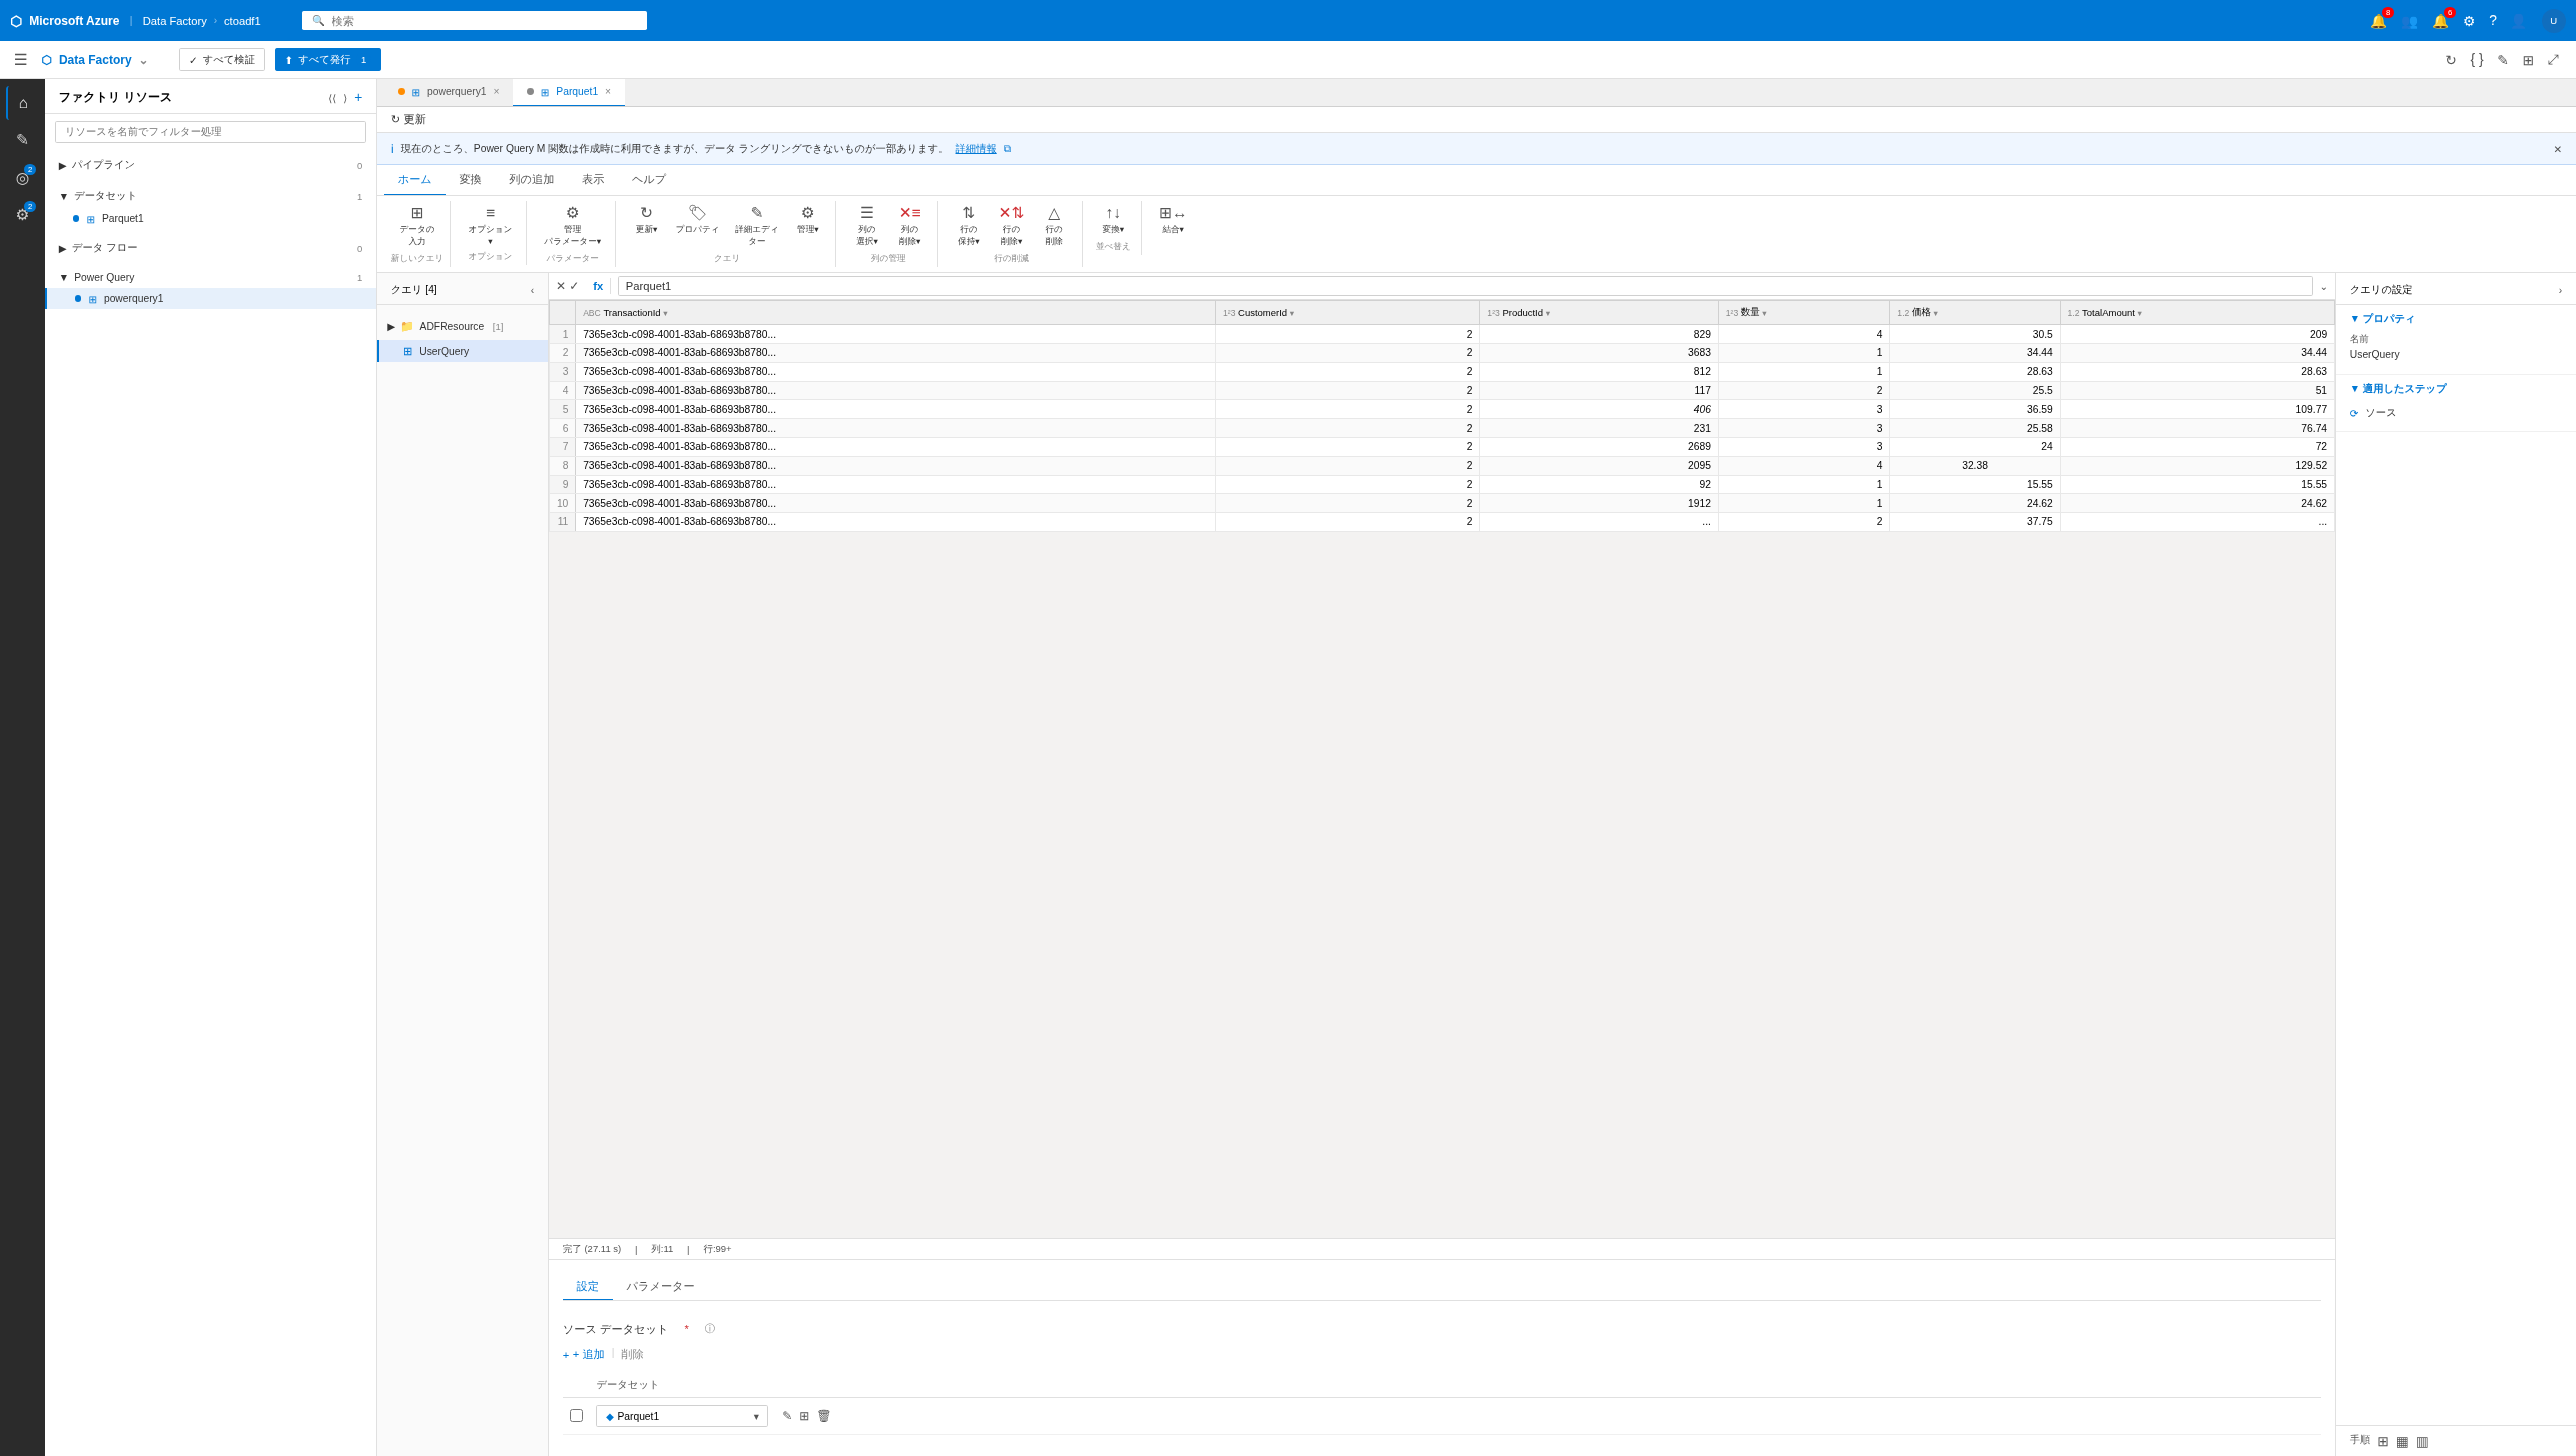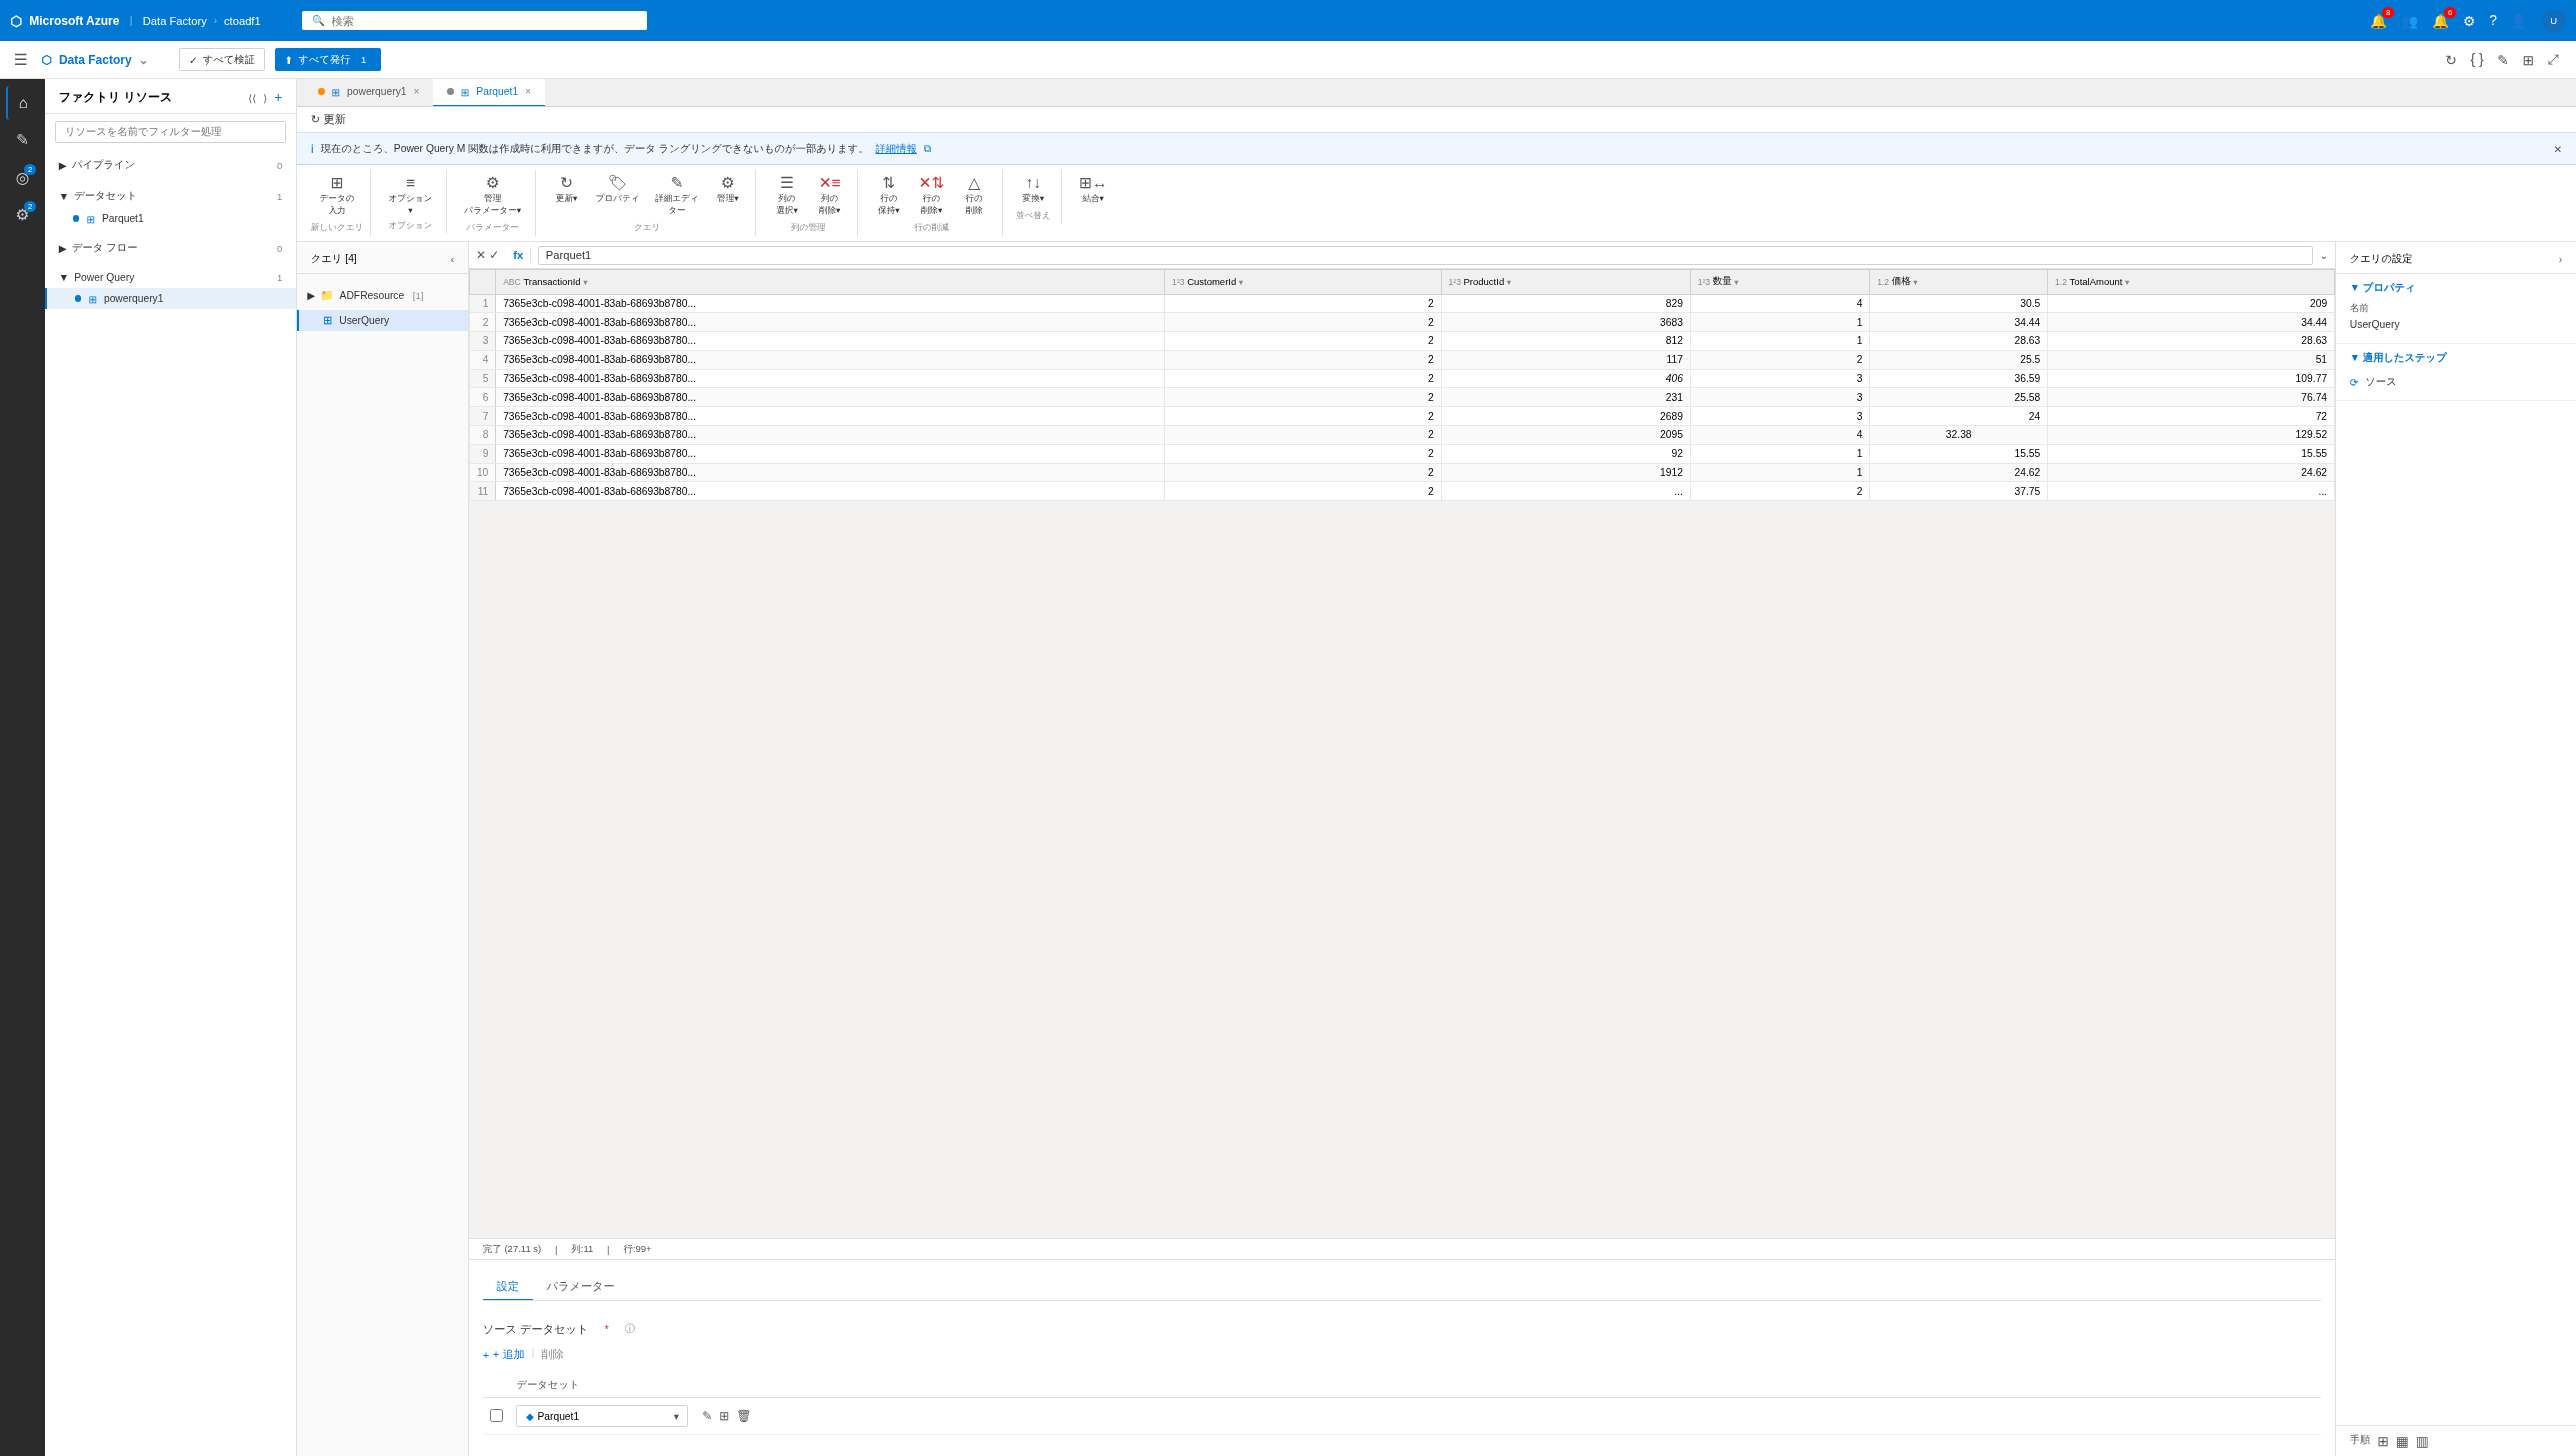--- a/index.html
+++ b/index.html
@@ -42,21 +42,21 @@
     
     .main-layout { display: flex; height: calc(1456px - 79px); }
 
     
     .left-sidebar { width: 45px; background: #2b2b2b; display: flex; flex-direction: column; align-items: center; padding-top: 6.9px; gap: 3.4px; }
     .sidebar-icon { width: 34px; height: 34px; display: flex; align-items: center; justify-content: center; color: #ccc; font-size: 15.5px; cursor: pointer; border-radius: 3.4px; position: relative; }
     .sidebar-icon.active { color: white; border-left: 2.6px solid #0078d4; }
     .sidebar-badge { position: absolute; top: 3.4px; right: 3.4px; background: #0078d4; color: white; font-size: 7.8px; border-radius: 8.6px; padding: 0.9px 3.4px; min-width: 12px; text-align: center; }
 
     
-    .resource-panel { width: 252px; background: white; border-right: 0.9px solid #e0e0e0; display: flex; flex-direction: column; }
+    .resource-panel { width: 332px; background: white; border-right: 0.9px solid #e0e0e0; display: flex; flex-direction: column; }
     .resource-header { display: flex; align-items: center; justify-content: space-between; padding: 10.3px 13.8px 6.9px; border-bottom: 0.9px solid #e0e0e0; }
     .resource-header-icons { display: flex; align-items: center; gap: 6.9px; color: #555; }
     .resource-search { padding: 6.9px 10.3px; }
     .resource-search input { width: 100%; padding: 4.3px 8.6px; border: 0.9px solid #d0d0d0; border-radius: 1.7px; font-size: 10.3px; }
     .resource-section { padding: 3.4px 0; }
     .resource-section-header { display: flex; align-items: center; justify-between; padding: 5.2px 13.8px; cursor: pointer; font-size: 10.3px; color: #333; }
     .section-count { margin-left: auto; color: #888; font-size: 9.5px; }
     .resource-item { display: flex; align-items: center; gap: 6.9px; padding: 4.3px 13.8px 4.3px 27.6px; cursor: pointer; font-size: 10.3px; color: #333; }
     .resource-item.active { background: #e6f0fb; border-left: 2.6px solid #0078d4; }
     .resource-item .dot { width: 6.9px; height: 6.9px; border-radius: 50%; background: #0078d4; }
@@ -313,20 +313,27 @@
 
     <div class="info-bar">
       <span class="info-icon">ℹ</span>
       <span>現在のところ、Power Query M 関数は作成時に利用できますが、データ ラングリングできないものが一部あります。</span>
       <span class="info-link">詳細情報</span>
       <span style="color:#0078d4;">⧉</span>
       <span class="info-close">✕</span>
     </div>
 
     <div class="toolbar">
+      <div class="toolbar-tabs">
+        <div class="toolbar-tab active">ホーム</div>
+        <div class="toolbar-tab">変換</div>
+        <div class="toolbar-tab">列の追加</div>
+        <div class="toolbar-tab">表示</div>
+        <div class="toolbar-tab">ヘルプ</div>
+      </div>
       <div class="toolbar-content">
 
         <div style="display:flex;flex-direction:column;align-items:center;padding:0 6.9px;border-right:0.9px solid #e0e0e0;">
           <div style="display:flex;">
             <button class="toolbar-btn">
               <span class="toolbar-btn-icon">⊞</span>
               <span class="toolbar-btn-label">データの<br>入力</span>
             </button>
           </div>
           <div class="group-label-row">新しいクエリ</div>

